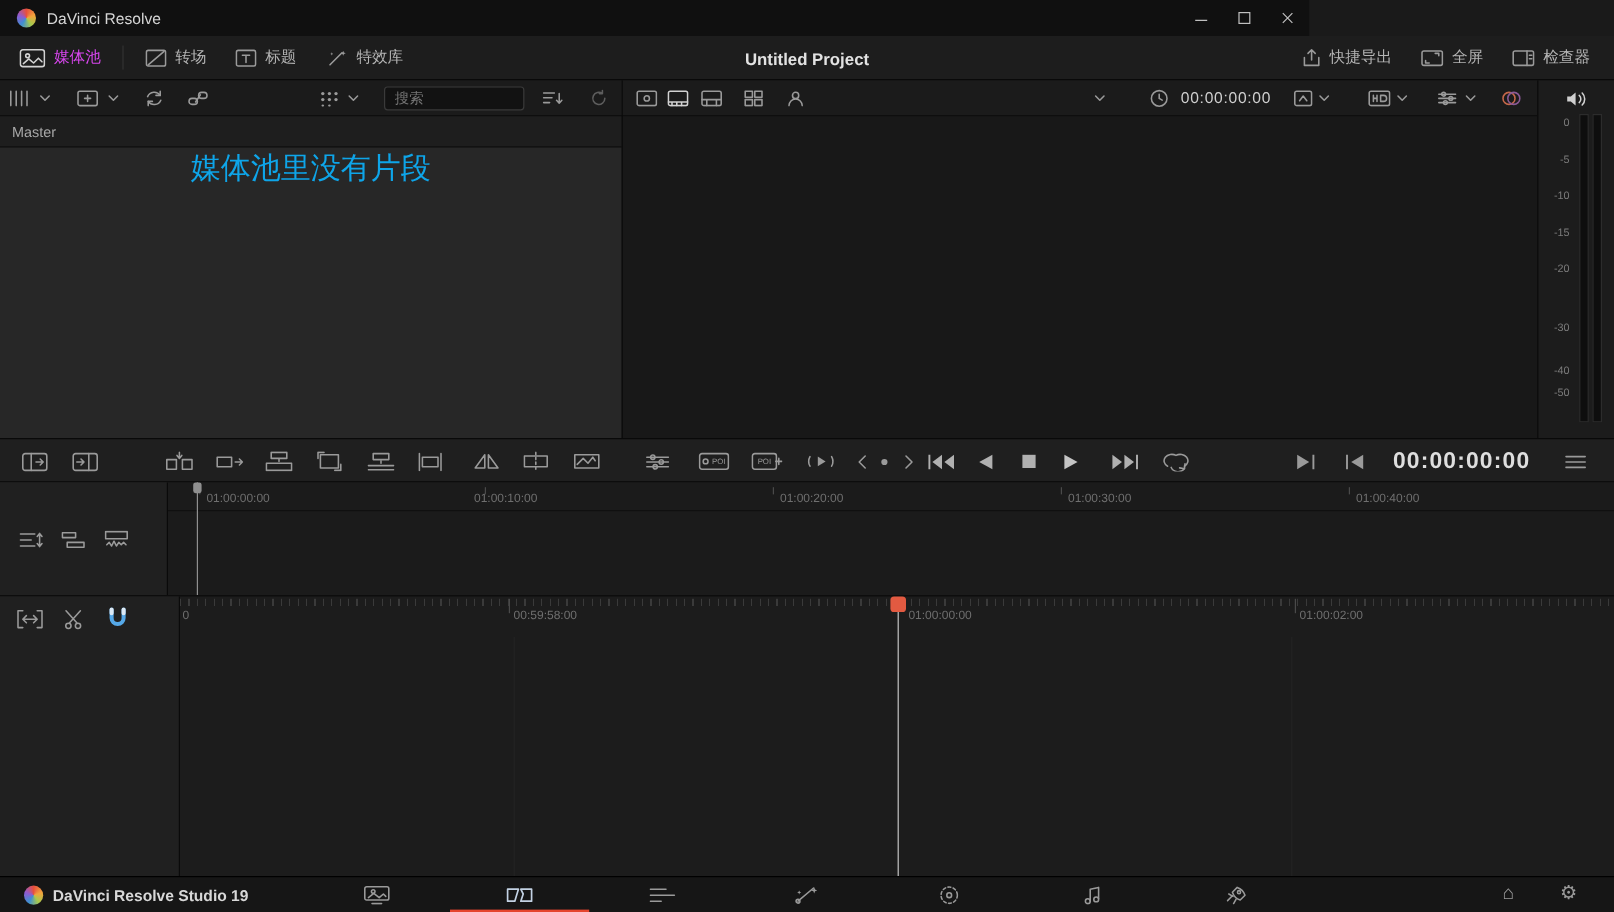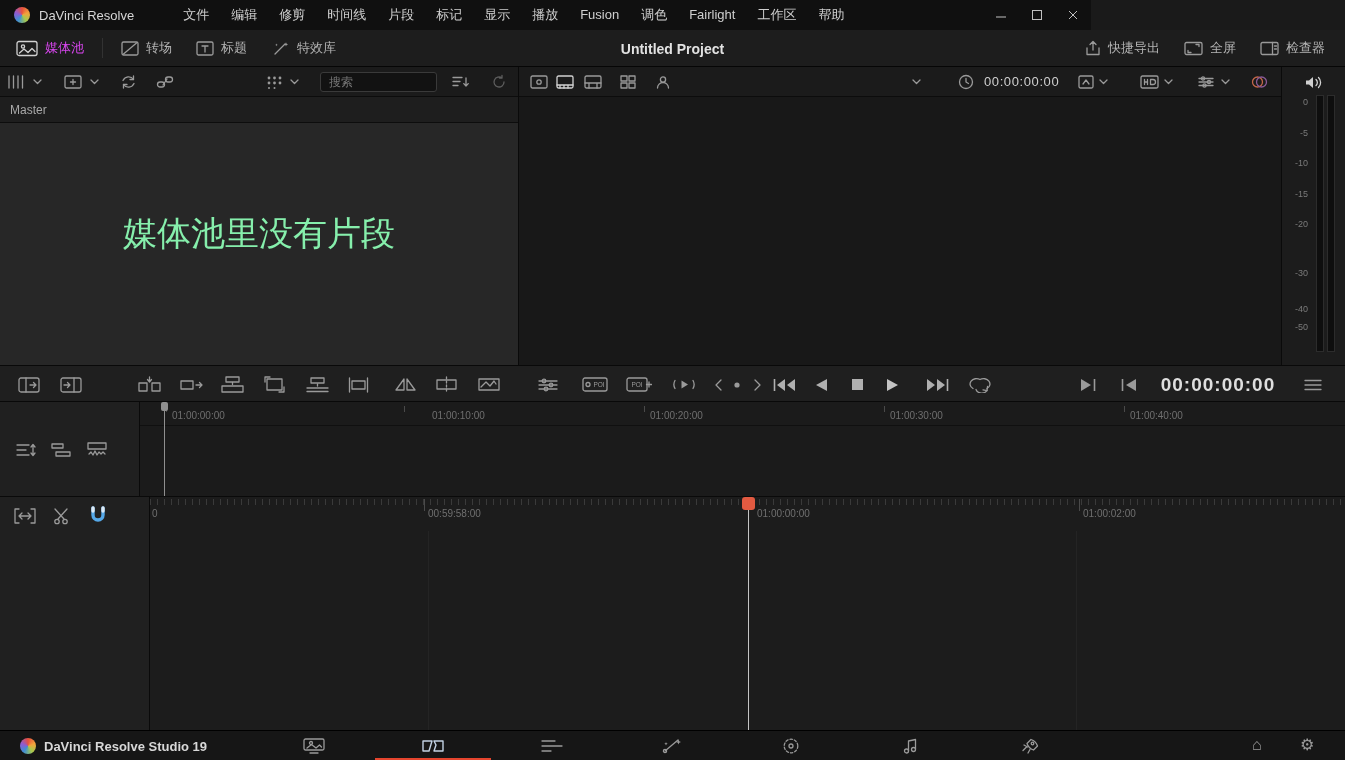--- a/index.html
+++ b/index.html
@@ -26,21 +26,21 @@
   #proj-title{left:0;right:0;top:30px;height:37px;display:flex;align-items:center;justify-content:center;
               font-size:14px;font-weight:bold;color:#e2e2e2;pointer-events:none}
   
   #subtoolbar{top:67px;left:0;width:1281px;height:30px;background:#1b1b1b;border-bottom:1px solid #0c0c0c}
   #search{left:320px;top:5px;width:117px;height:20px;background:#121212;border:1px solid #3a3a3a;border-radius:3px;
           color:#cfcfcf;font-size:12px;padding:0 8px;outline:none;font-family:inherit}
   .tc{color:#cfcfcf;letter-spacing:.6px;font-size:13px}
   #mp-head{top:97px;left:0;width:518px;height:26px;background:#1e1e1e;border-bottom:1px solid #0d0d0d;
            display:flex;align-items:center;padding-left:10px;font-size:12px;color:#a8a8a8}
   #mp-empty{top:123px;left:0;width:518px;height:242px;background:#272727;text-align:center}
-  #mp-empty .t1{margin-top:88px;font-size:34px;color:#86efac}
+  #mp-empty .t1{font-size:25px;color:#0ea5e9}
   #mp-empty .t2{margin-top:30px;font-size:13px;color:#434343}
   #viewer{top:97px;left:519px;width:762px;height:268px;background:#181818}
   .vdiv{width:1px;background:#0a0a0a}
   
   #meters{top:67px;left:1281px;width:64px;height:298px;background:#1c1c1c;border-left:1px solid #0a0a0a}
   .db{position:absolute;left:0;width:26px;text-align:right;font-size:9px;color:#7b7b7b}
   .mbar{position:absolute;width:8px;height:257px;top:28px;background:#0e0e0e;border:1px solid #2c2c2c}
   
   #midbar{top:365px;left:0;width:1345px;height:37px;background:#1f1f1f;border-top:1px solid #090909;border-bottom:1px solid #090909}
   .ibtn{position:absolute;top:0;height:37px;display:flex;align-items:center;cursor:default}
@@ -67,35 +67,20 @@
   .page{position:relative;width:119.4px;height:30px;display:flex;align-items:center;justify-content:center}
   .page.active::after{content:"";position:absolute;left:2px;right:2px;bottom:0;height:3px;background:#e5452e}
   .glyph{font-size:16px;color:#9a9a9a;line-height:1}
 </style>
 </head>
 <body>
 
 <div id="titlebar" class="abs">
   <span class="logo" style="margin-left:14px"></span>
   <span style="margin-left:9px;color:#d6d6d6">DaVinci Resolve</span>
-  <nav class="row" style="margin-left:38px">
-    <span class="menu">文件</span>
-    <span class="menu">编辑</span>
-    <span class="menu">修剪</span>
-    <span class="menu">时间线</span>
-    <span class="menu">片段</span>
-    <span class="menu">标记</span>
-    <span class="menu">显示</span>
-    <span class="menu">播放</span>
-    <span class="menu">Fusion</span>
-    <span class="menu">调色</span>
-    <span class="menu">Fairlight</span>
-    <span class="menu">工作区</span>
-    <span class="menu">帮助</span>
-  </nav>
   <div class="row" style="margin-left:auto">
     <span class="wbtn">
         <svg width="12" height="12">
           <line x1="1" y1="8" x2="11" y2="8" stroke="#c0c0c0"></line>
         </svg>
       </span>
     <span class="wbtn">
         <svg width="12" height="12">
           <rect x="1.5" y="1.5" width="9" height="9" fill="none" stroke="#c0c0c0"></rect>
         </svg>
@@ -550,21 +535,21 @@
         </svg>
       </span>
   </div>
   <div class="abs" style="left:140px;right:0;top:23px;height:1px;background:#101010"></div>
   <span class="rtick" style="left:166px;top:4px;height:6px"></span>
   <span class="rtick" style="left:404px;top:4px;height:6px"></span>
   <span class="rtick" style="left:644px;top:4px;height:6px"></span>
   <span class="rtick" style="left:884px;top:4px;height:6px"></span>
   <span class="rtick" style="left:1124px;top:4px;height:6px"></span>
   <span class="rlabel" style="left:172px;top:8px">01:00:00:00</span>
-  <span class="rlabel" style="left:432px;top:8px">01:00:10:00</span>
+  <span class="rlabel" style="left:395px;top:8px">01:00:10:00</span>
   <span class="rlabel" style="left:650px;top:8px">01:00:20:00</span>
   <span class="rlabel" style="left:890px;top:8px">01:00:30:00</span>
   <span class="rlabel" style="left:1130px;top:8px">01:00:40:00</span>
   <span class="ph-cap" style="left:161px;top:0"></span>
   <span class="ph-line" style="left:164px;top:0;height:94px"></span>
 </div>
 
 <div id="lotl" class="abs">
   <div id="lotl-tools" class="abs">
     <span class="abs" style="left:14px;top:10px">

